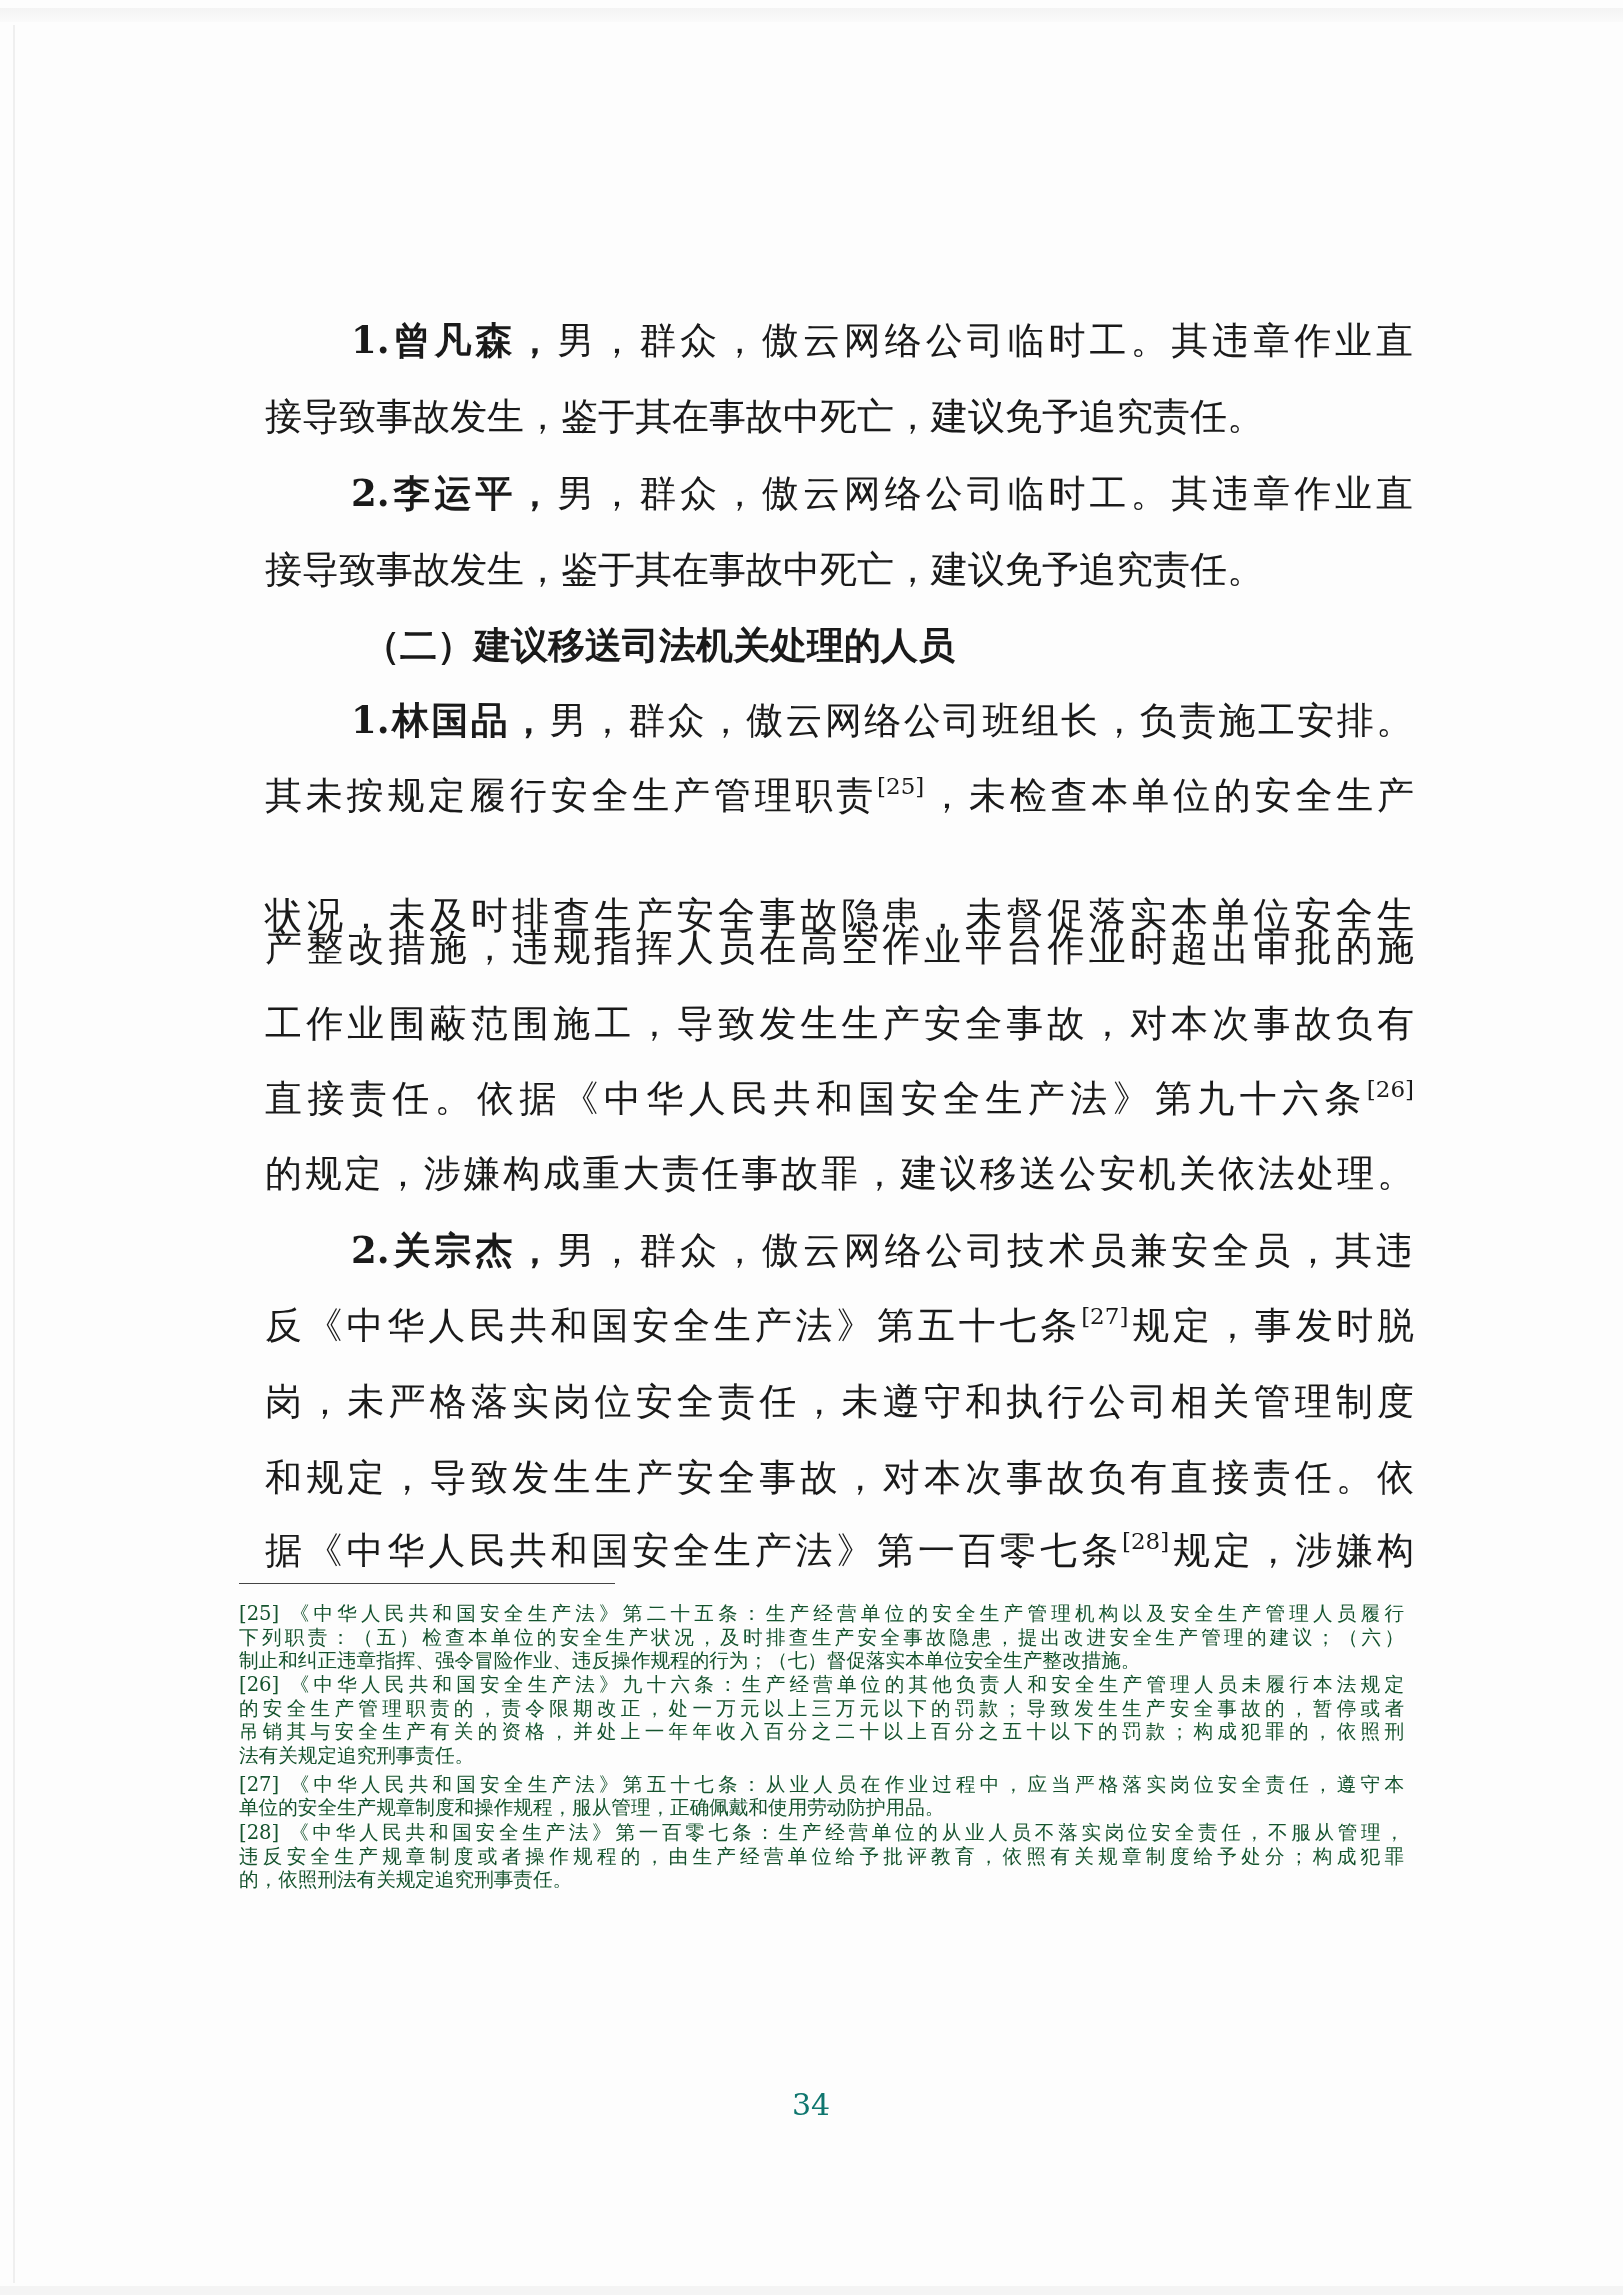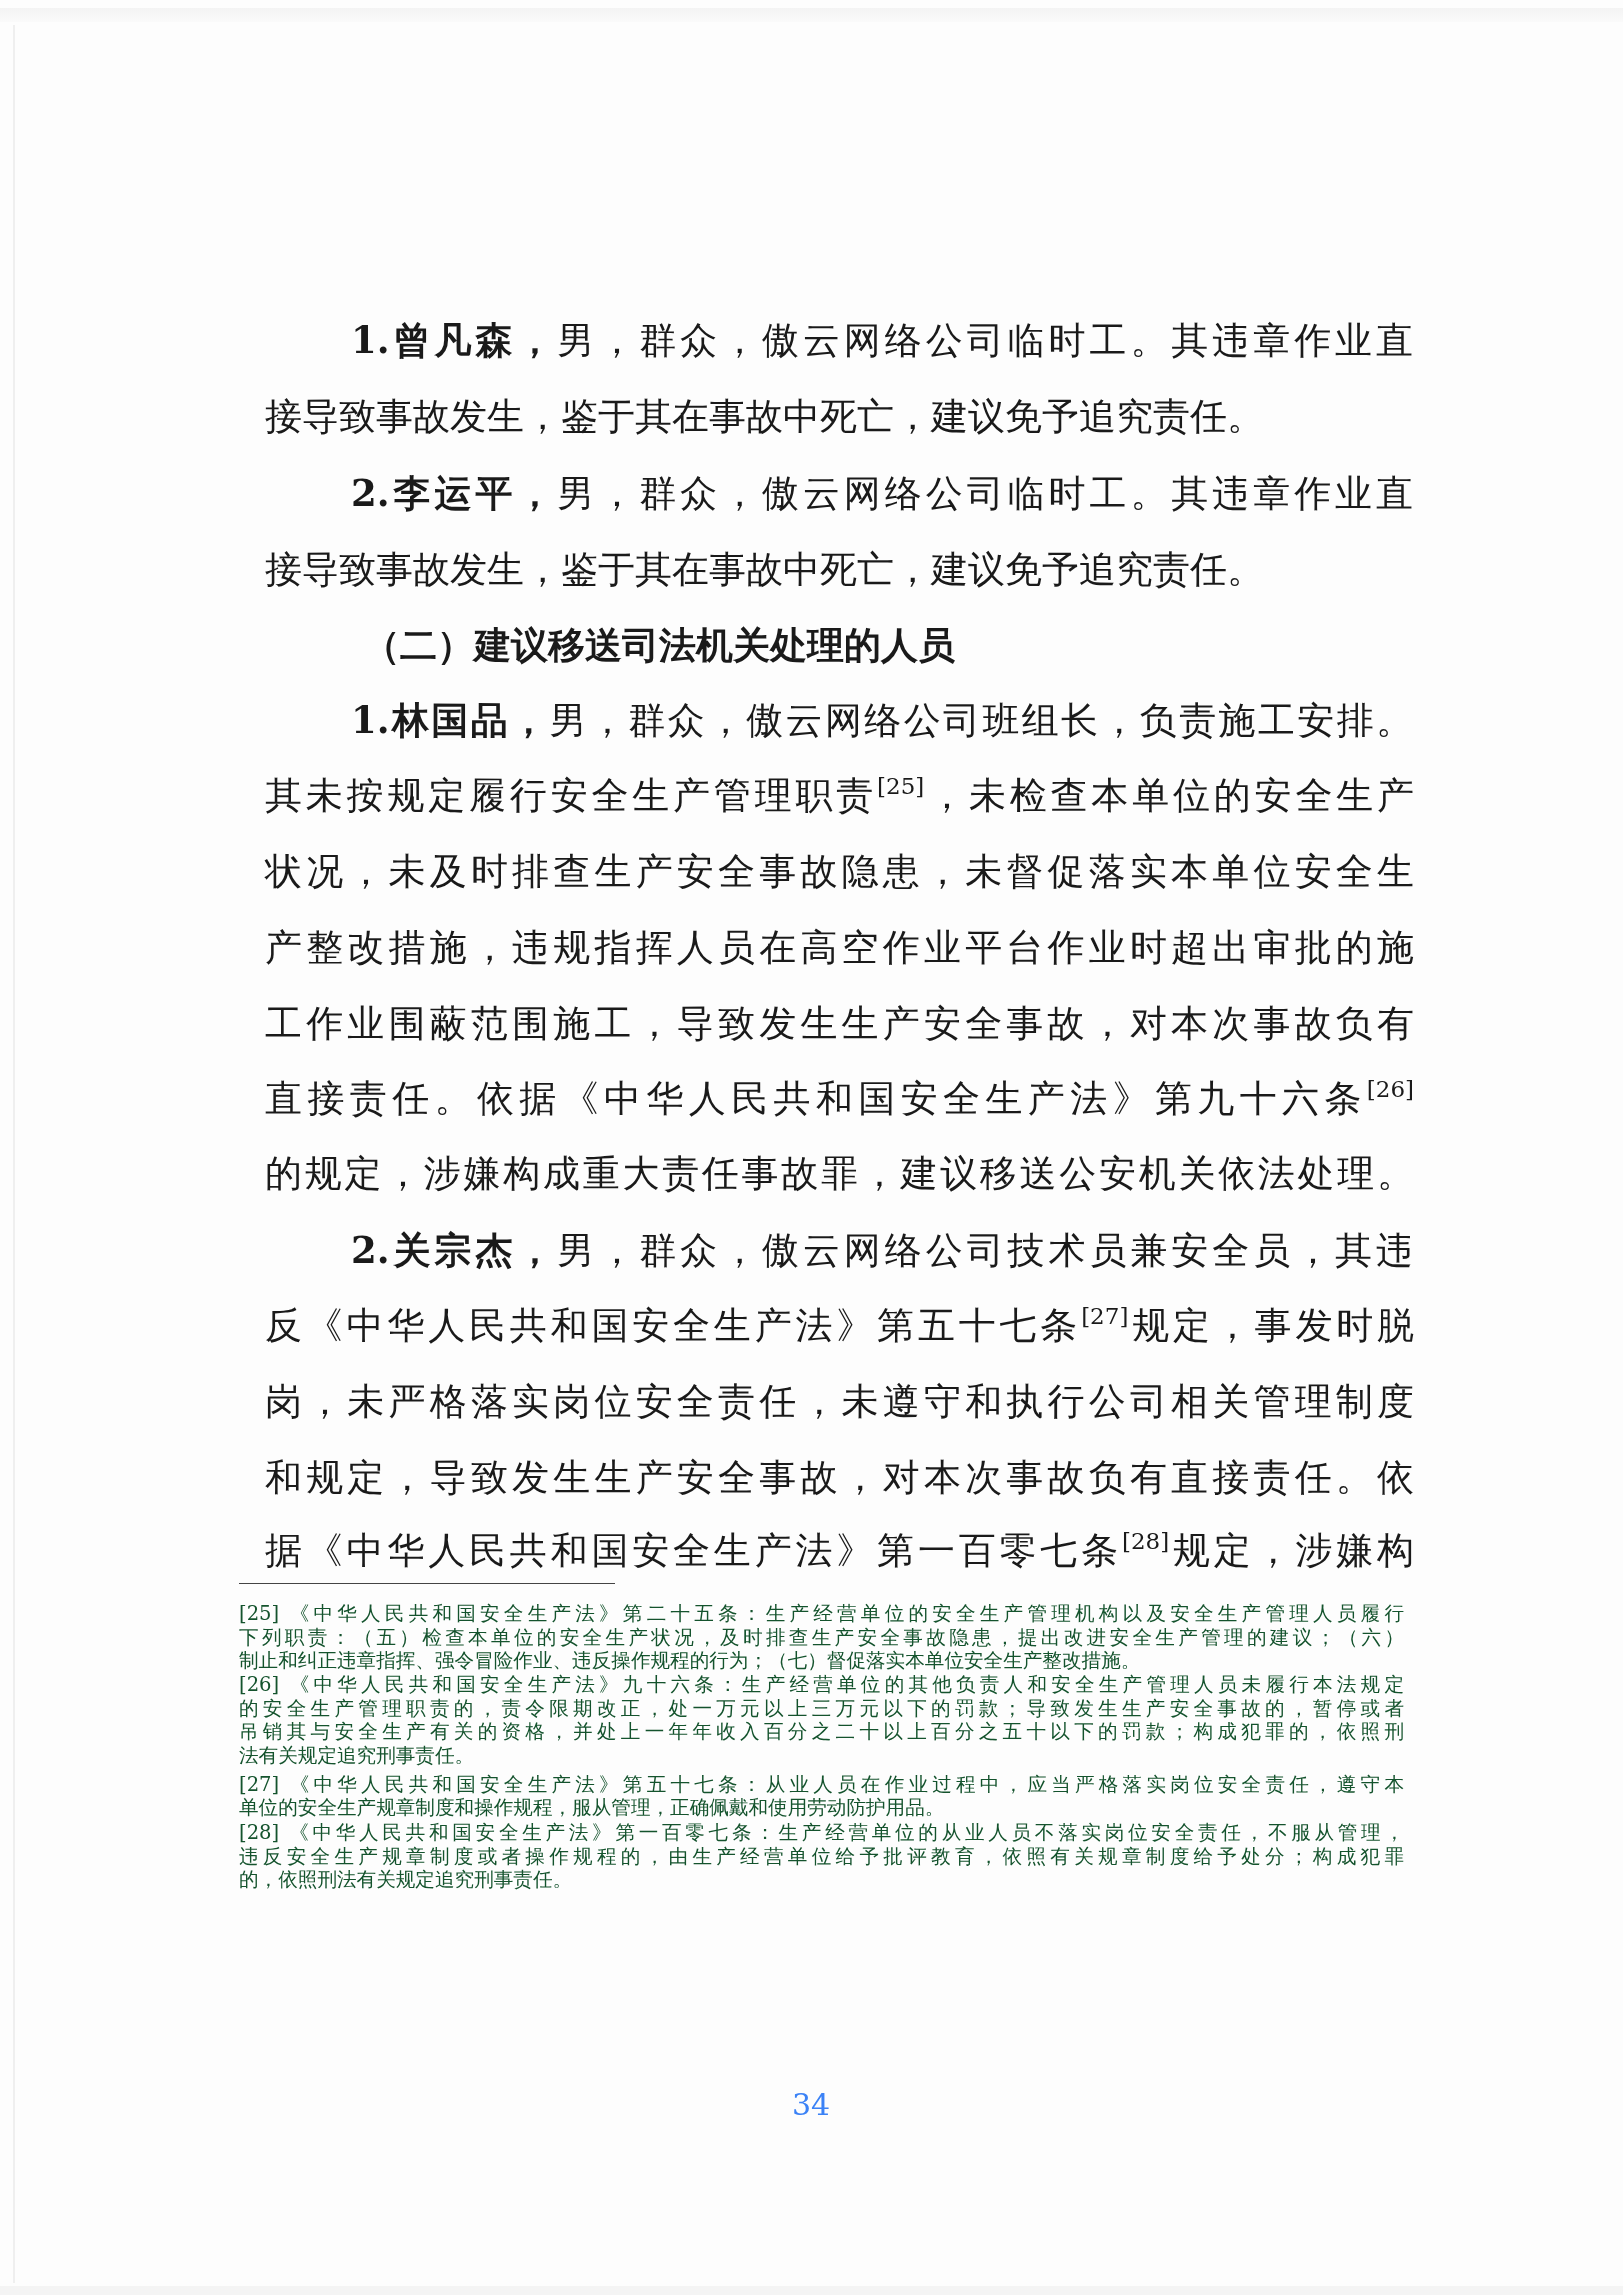--- a/index.html
+++ b/index.html
@@ -18,41 +18,41 @@
   .line.heading { font-weight: bold; left: 351px; width: auto; text-align: left; margin-left: 12px; }
   .b { font-weight: bold; }
   sup { font-size: 23px; vertical-align: 0; position: relative; top: -14.4px; letter-spacing: 0; }
 
   .fn-rule { position: absolute; left: 239px; top: 1583px; width: 376px; height: 1.3px; background: #444; }
   .fn { position: absolute; left: 239px; width: 1165px; height: 23.6px; line-height: 23.6px;
         font-size: 19.6px; color: #14532d; white-space: nowrap; text-align: justify; text-align-last: justify; }
   .fn.last { text-align-last: left; }
 
   .page-number { position: absolute; left: 785px; top: 2085px; width: 52px; text-align: center;
-                 font-size: 30px; line-height: 39px; color: #3b82f6; }
+                 font-size: 30px; line-height: 39px; color: #0f766e; }
 </style>
 </head>
 <body>
 
 <div class="page">
   <div class="scan-top"></div>
   <div class="scan-left"></div>
   <div class="scan-bottom"></div>
 
   <div class="line indent" style="top:314px"><span class="b">1.曾凡森，</span><span>男，群众，傲云网络公司临时工。其违章作业直</span></div>
   <div class="line last" style="top:391px">接导致事故发生，鉴于其在事故中死亡，建议免予追究责任。</div>
 
   <div class="line indent" style="top:467px"><span class="b">2.李运平，</span><span>男，群众，傲云网络公司临时工。其违章作业直</span></div>
   <div class="line last" style="top:544px">接导致事故发生，鉴于其在事故中死亡，建议免予追究责任。</div>
 
   <div class="line heading" style="top:619px">（二）建议移送司法机关处理的人员</div>
 
   <div class="line indent" style="top:694px"><span class="b">1.林国品，</span><span>男，群众，傲云网络公司班组长，负责施工安排。</span></div>
   <div class="line" style="top:770px"><span>其未按规定履行安全生产管理职责</span><sup>[25]</sup><span>，未检查本单位的安全生产</span></div>
-  <div class="line" style="top:846px">状况，未及时排查生产安全事故隐患，未督促落实本单位安全生</div>
+  <div class="line" style="top:890px">状况，未及时排查生产安全事故隐患，未督促落实本单位安全生</div>
   <div class="line" style="top:922px">产整改措施，违规指挥人员在高空作业平台作业时超出审批的施</div>
   <div class="line" style="top:998px">工作业围蔽范围施工，导致发生生产安全事故，对本次事故负有</div>
   <div class="line" style="top:1073px"><span>直接责任。依据《中华人民共和国安全生产法》第九十六条</span><sup>[26]</sup></div>
   <div class="line" style="top:1148px">的规定，涉嫌构成重大责任事故罪，建议移送公安机关依法处理。</div>
 
   <div class="line indent" style="top:1224px"><span class="b">2.关宗杰，</span><span>男，群众，傲云网络公司技术员兼安全员，其违</span></div>
   <div class="line" style="top:1300px"><span>反《中华人民共和国安全生产法》第五十七条</span><sup>[27]</sup><span>规定，事发时脱</span></div>
   <div class="line" style="top:1376px">岗，未严格落实岗位安全责任，未遵守和执行公司相关管理制度</div>
   <div class="line" style="top:1452px">和规定，导致发生生产安全事故，对本次事故负有直接责任。依</div>
   <div class="line" style="top:1525px"><span>据《中华人民共和国安全生产法》第一百零七条</span><sup>[28]</sup><span>规定，涉嫌构</span></div>

